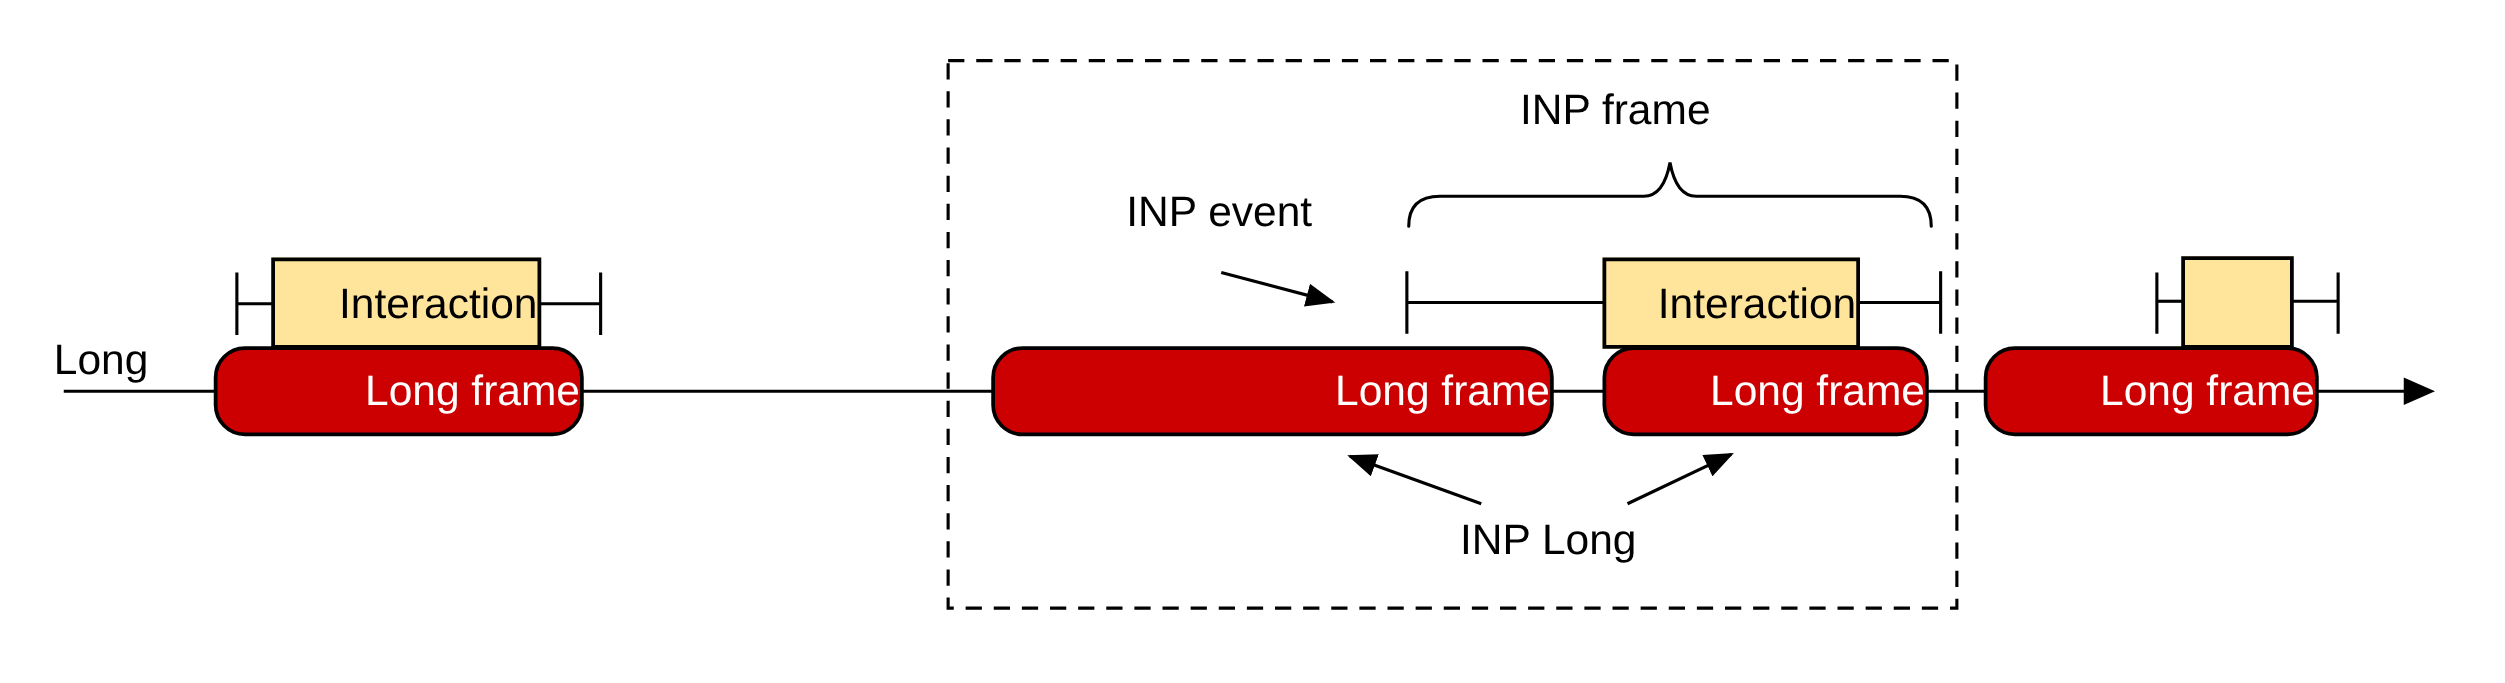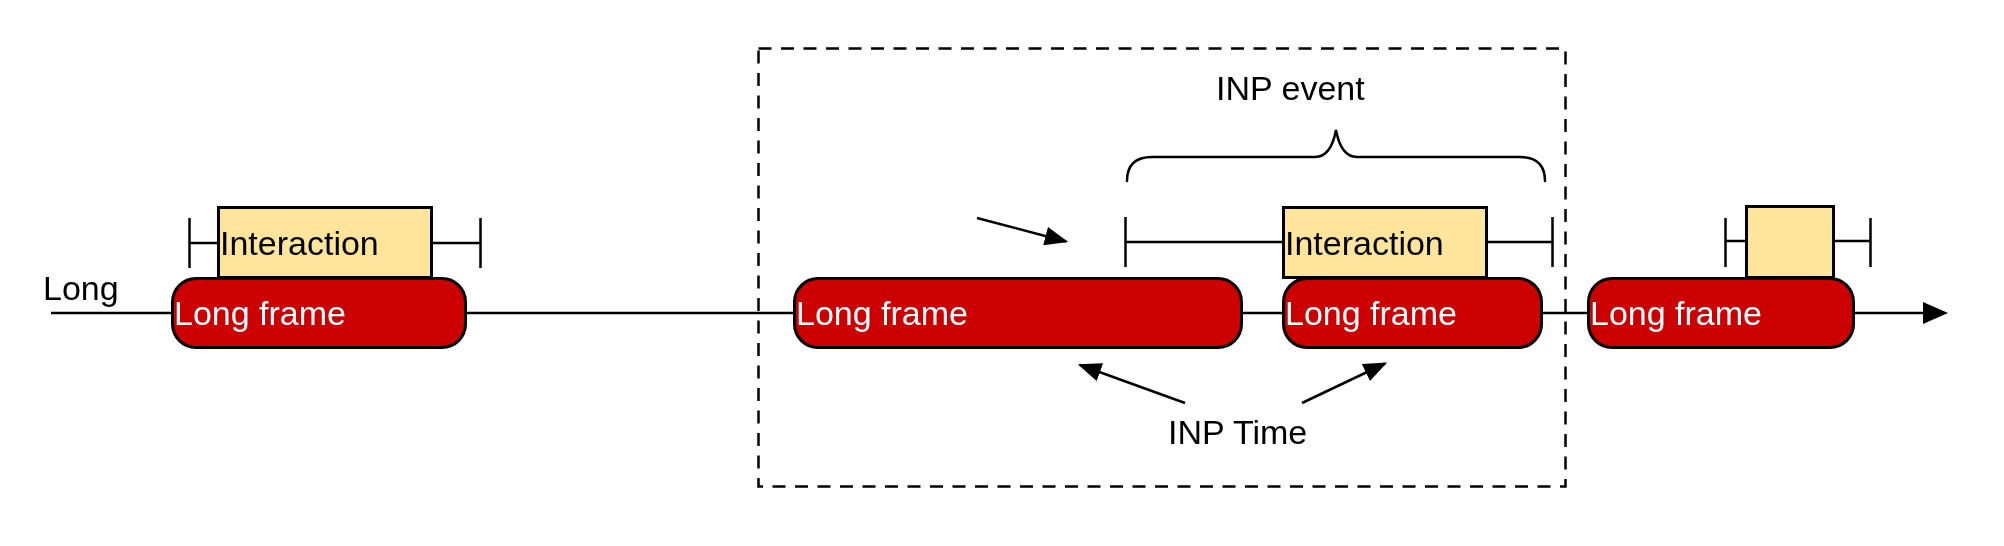--- a/index.html
+++ b/index.html
@@ -8,21 +8,21 @@
     background: var(--bg, #fff);
     font-family: "Liberation Sans", sans-serif;
     color: var(--ink, #000);
   }
   .stage { position: relative; width: 2004px; height: 546px; overflow: hidden; }
   .layer { position: absolute; left: 0; top: 0; width: 2004px; height: 546px; pointer-events: none; }
 
   .box {
     position: absolute; box-sizing: border-box;
     border: 3px solid var(--ink, #000);
-    display: flex; align-items: center; justify-content: flex-start;
+    display: flex; align-items: center; justify-content: flex-end;
     font-size: 34px; line-height: 1; white-space: nowrap;
   }
   .long-frame { background: var(--red, #cc0000); color: var(--red-text, #fff); border-radius: 25px; }
   .interaction { background: var(--yellow, #ffe59b); color: var(--ink, #000); }
 
   .lbl { position: absolute; font-size: 34px; line-height: 1.05; white-space: nowrap; }
 
   
   #lf1 { left: 171px;  top: 277px; width: 296px; height: 72px; }
   #lf2 { left: 793px;  top: 277px; width: 450px; height: 72px; }
@@ -107,15 +107,16 @@
     </g>
 
     <path class="stroke" stroke-linecap="round" d="M 1127 181 Q 1127 157 1152 157 L 1315 157 Q 1331 157 1336 130 Q 1341 157 1357 157 L 1520 157 Q 1545 157 1545 181"></path>
 
     <line class="stroke" x1="977" y1="218" x2="1066" y2="241.5" marker-end="url(#arrow)"></line>
     <line class="stroke" x1="1185" y1="403" x2="1080" y2="365" marker-end="url(#arrow)"></line>
     <line class="stroke" x1="1302" y1="403" x2="1385" y2="363.5" marker-end="url(#arrow)"></line>
   </svg>
 
   <div class="lbl" id="time-lbl">Long</div>
-  <div class="lbl" id="inp-value-lbl">INP event</div>
-  <div class="lbl" id="inp-loafs-lbl">INP Time</div>
+  <div class="lbl" id="inp-event-lbl">INP event</div>
+  <div class="lbl" id="inp-value-lbl">INP frame</div>
+  <div class="lbl" id="inp-loafs-lbl">INP Long</div>
 </div>
 
 </body></html>

